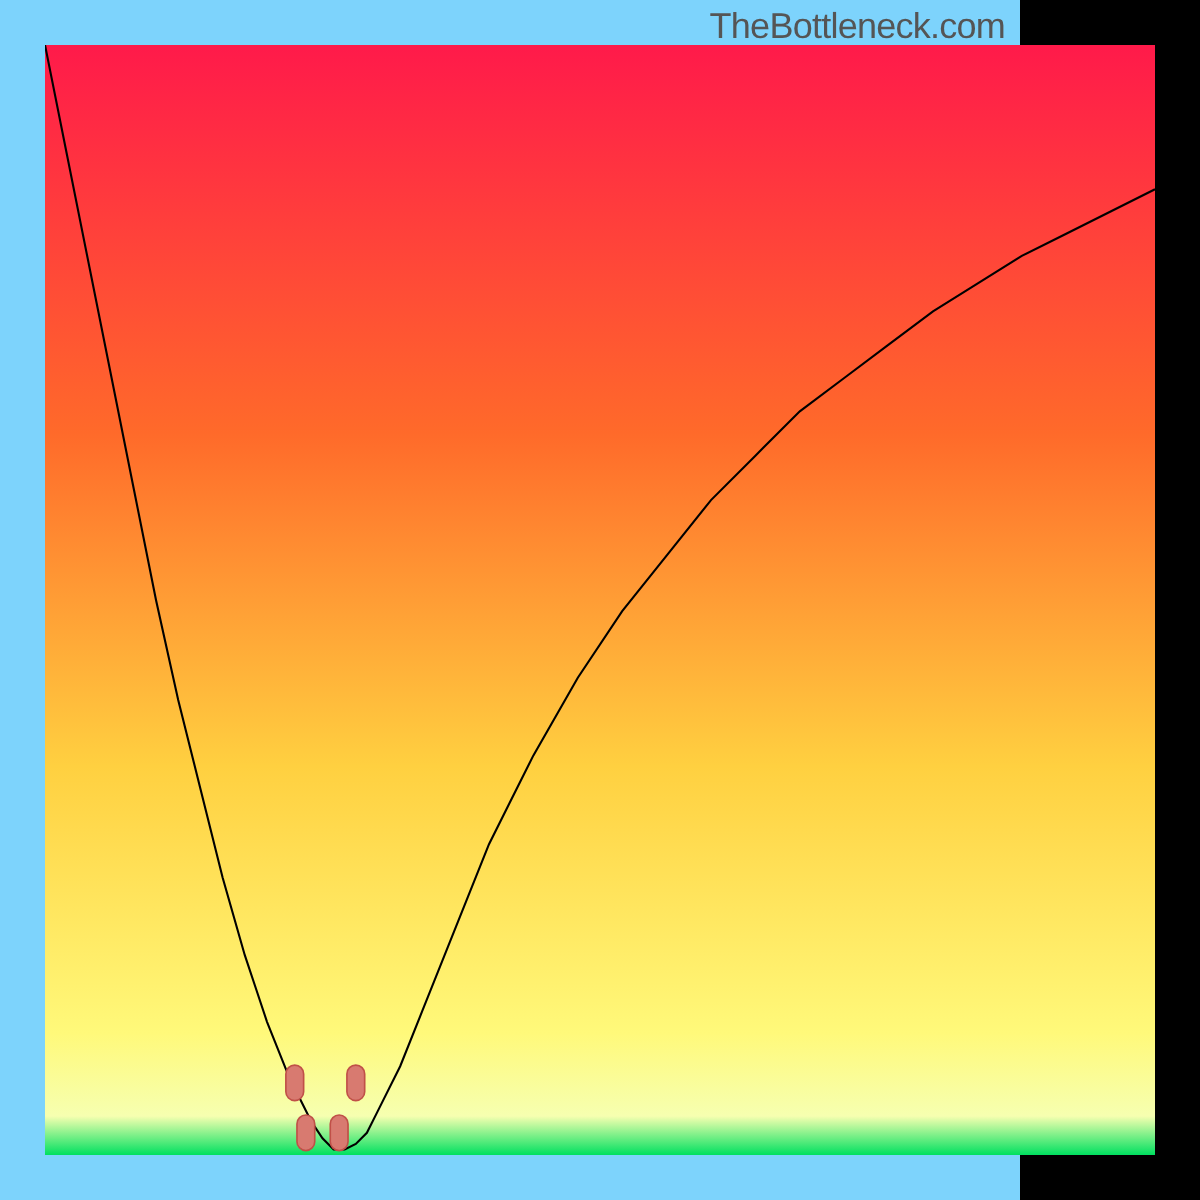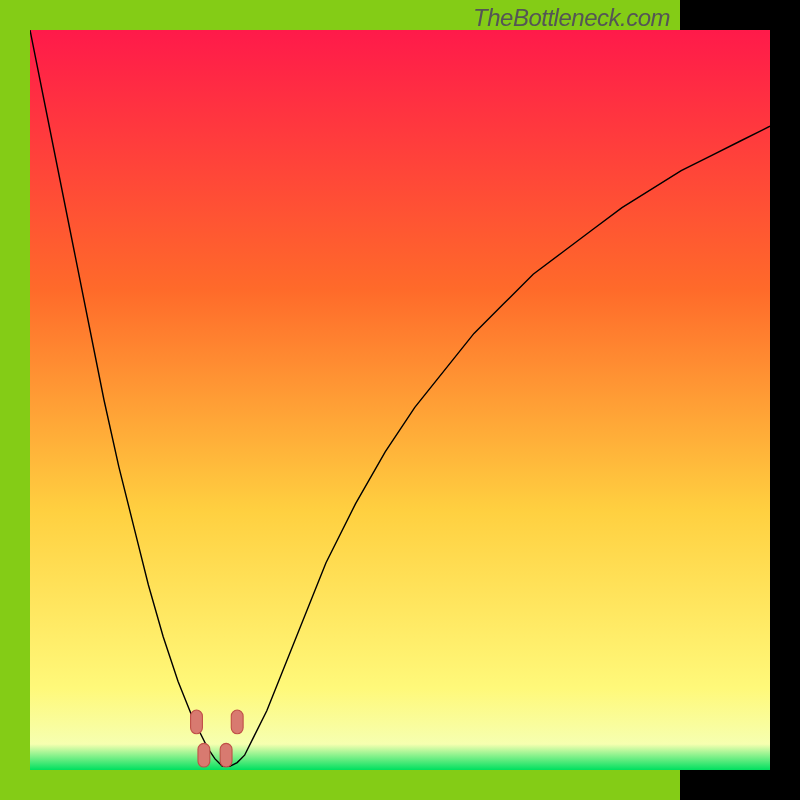--- a/index.html
+++ b/index.html
@@ -8,22 +8,21 @@
     width: 800px;
     height: 800px;
     overflow: hidden;
     font-family: Arial, Helvetica, sans-serif;
     background: #000;
   }
   .frame {
     position: relative;
     width: 680px;
     height: 800px;
-    background: #84cc16;
-    font-style: italic;
+    background: #7dd3fc;
   }
   .plot-area {
     position: absolute;
     left: 30px;
     top: 30px;
     width: 740px;
     height: 740px;
   }
   .attribution {
     position: absolute;

